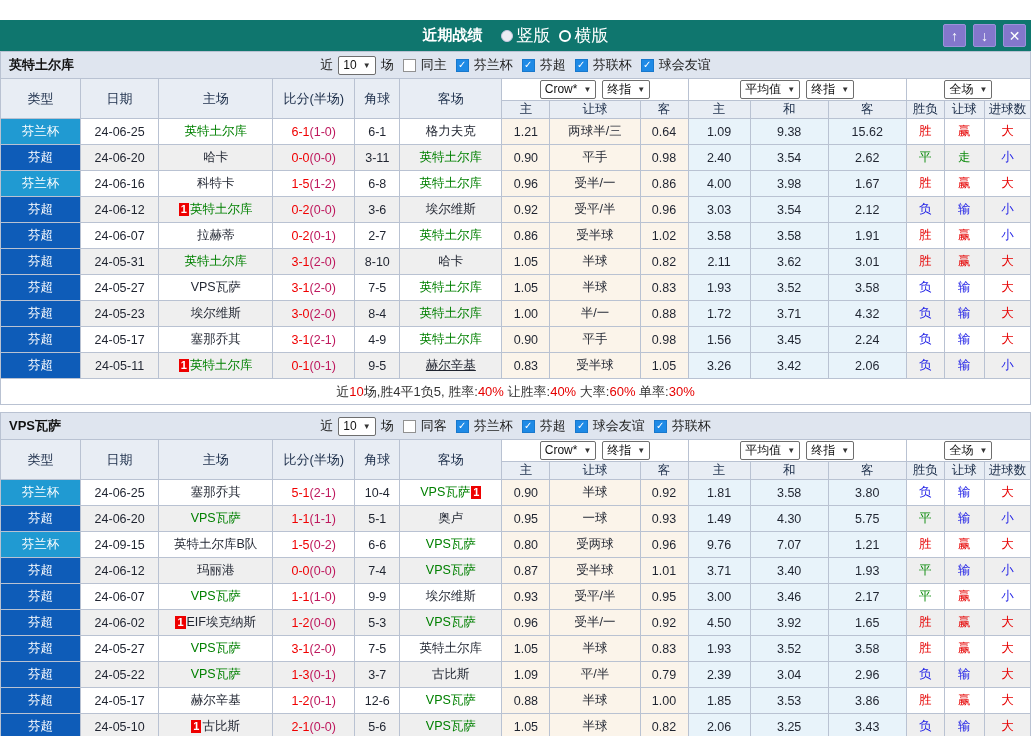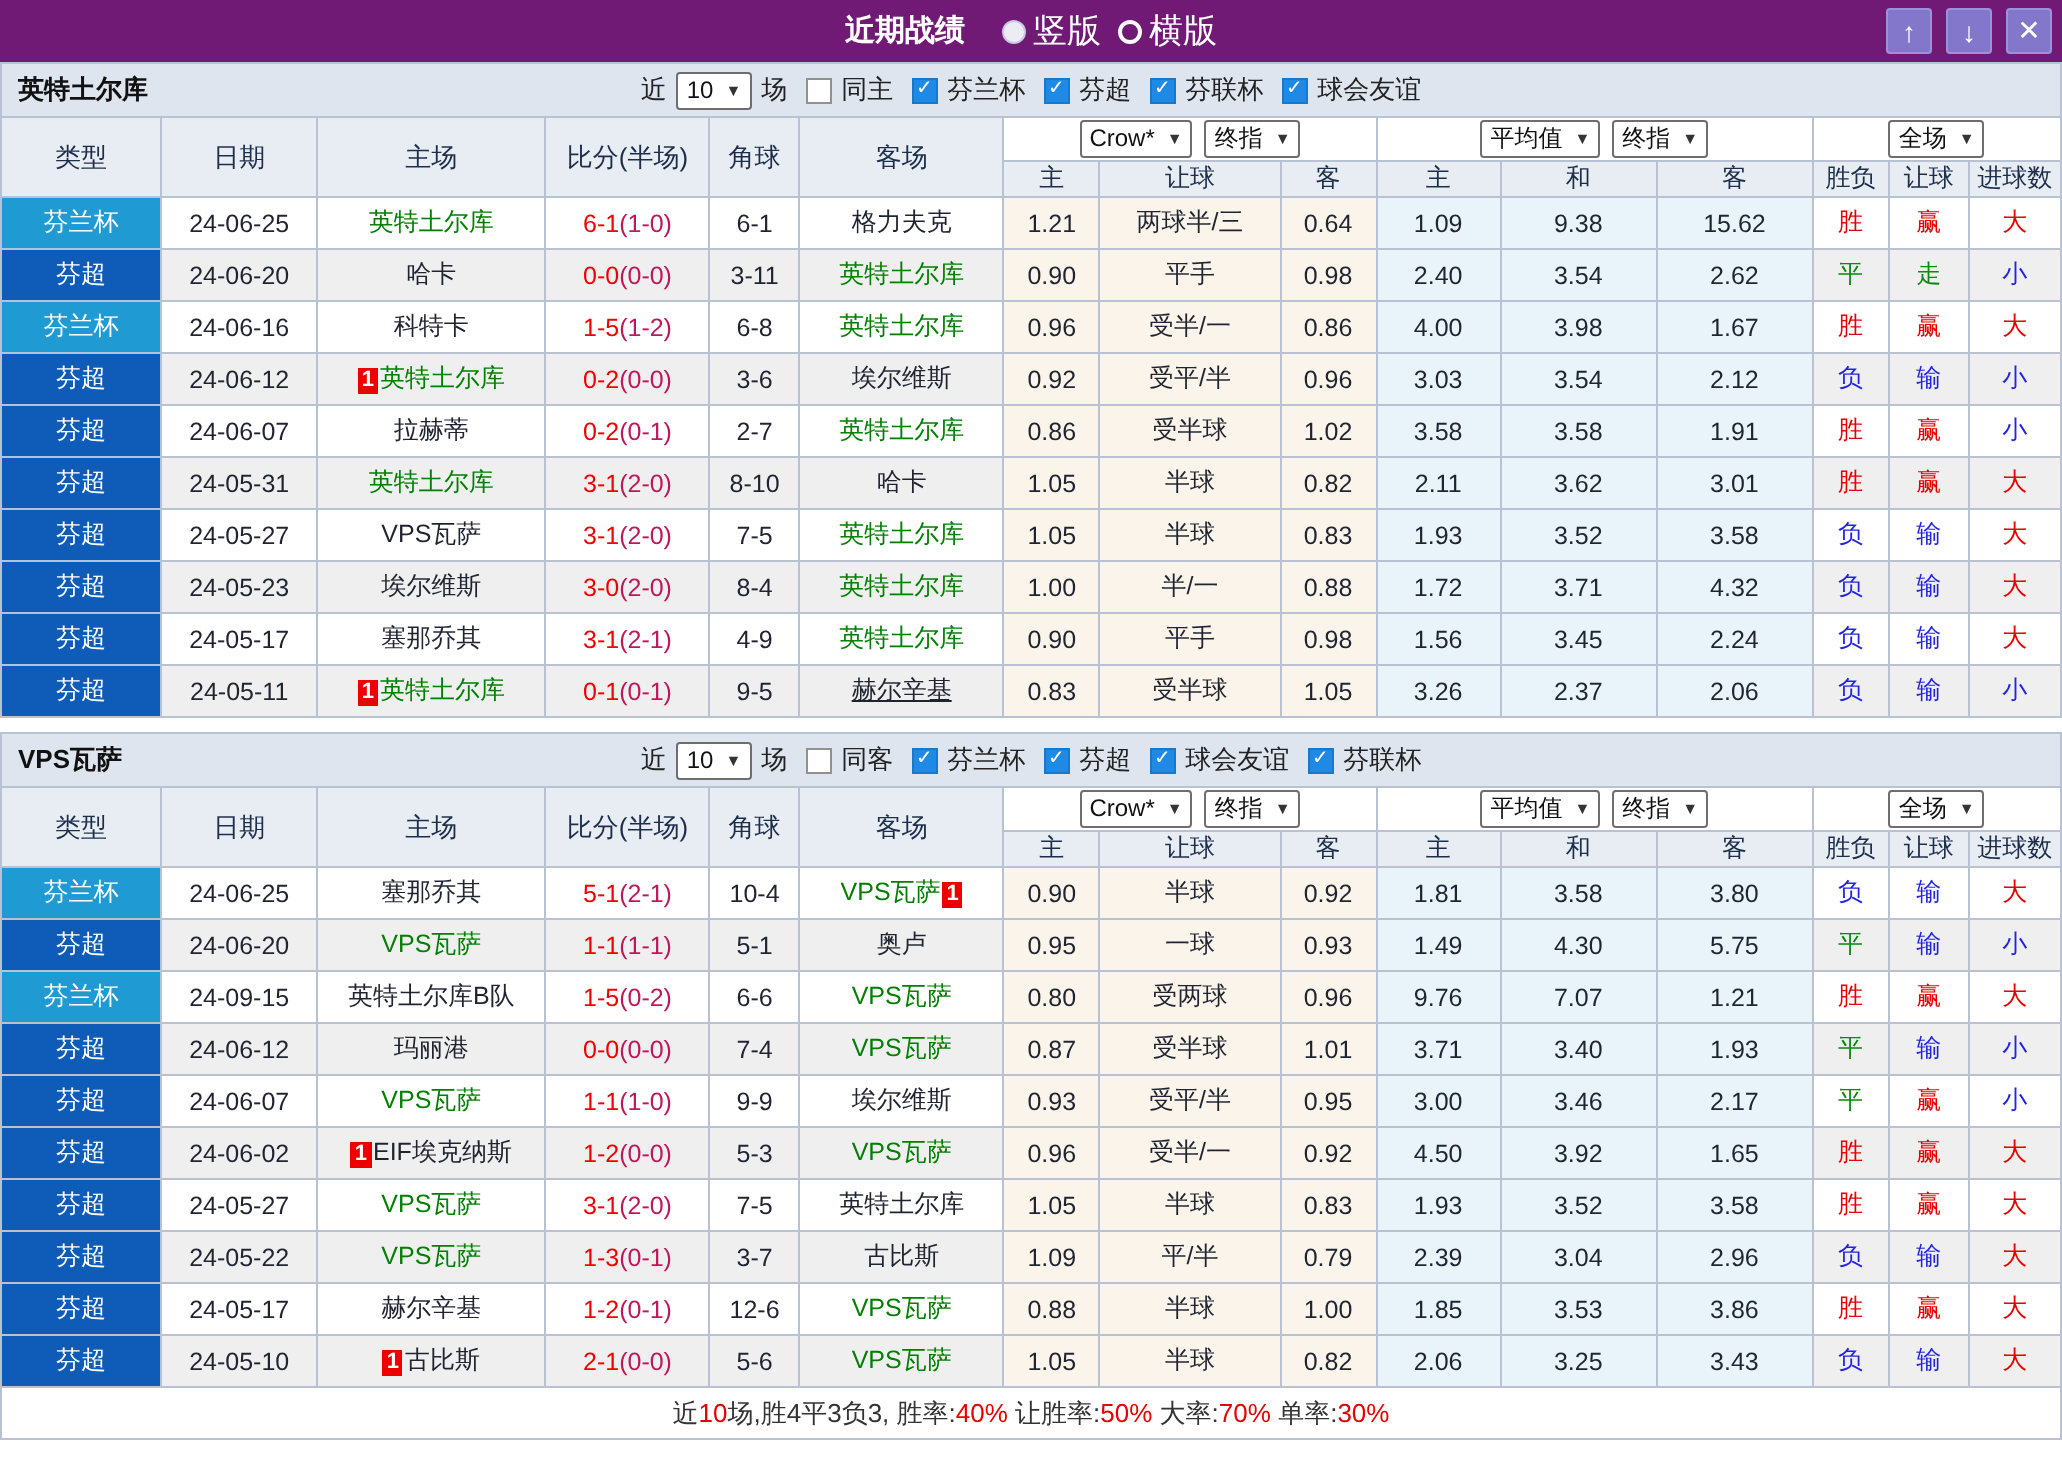--- a/index.html
+++ b/index.html
@@ -1,17 +1,17 @@
 <!DOCTYPE html>
 <html><head>
 <meta charset="utf-8">
 <style>
   * { box-sizing: border-box; }
   body { margin:0; width:1031px; background:#fff; font-family:"Liberation Sans","DejaVu Sans",sans-serif; }
-  .titlebar { height:31px; background:#701a75; position:relative; display:flex; align-items:center; justify-content:center; color:#fff; }
+  .titlebar { height:31px; background:#0f766e; position:relative; display:flex; align-items:center; justify-content:center; color:#fff;margin-top:20px; }
   .tb-title { font-weight:bold; font-size:15px; margin-right:10px; }
   .radio { width:12px; height:12px; border-radius:50%; margin:0 4px 0 8px; display:inline-block; }
   .radio.sel { background:#ececf4; border:1px solid #c8c8e0; }
   .radio.unsel { border:2px solid #fff; background:transparent; }
   .rlabel { font-size:17px; }
   .win-btns { position:absolute; right:5px; top:4px; display:flex; gap:7px; }
   .win-btn { width:23px; height:23px; background:#8377cc; border:1px solid #9c92da; border-radius:2px; color:#fff; display:flex; align-items:center; justify-content:center; font-size:14px; font-weight:bold; cursor:pointer; }
   .filter-row { position:relative; height:27px; background:#dfe5ef; border:1px solid #b9c2d2; border-bottom:none; display:flex; align-items:center; justify-content:center; font-size:13px; color:#222; }
   .team-name { position:absolute; left:8px; font-weight:bold; font-size:13px; color:#111; }
   .filter-center { display:inline-flex; align-items:center; }
@@ -296,28 +296,31 @@
             <td class="badge-lg">芬超</td>
             <td class="pl">24-05-11</td>
             <td class="pl"><span class="red-card pre">1</span><span class="t-focus">英特土尔库</span></td>
             <td class="pl"><span class="score-main">0-1</span><span class="score-half">(0-1)</span></td>
             <td class="pl">9-5</td>
             <td class="pl"><span class=" u">赫尔辛基</span></td>
             <td class="cream">0.83</td>
             <td class="cream">受半球</td>
             <td class="cream">1.05</td>
             <td class="lblue">3.26</td>
-            <td class="lblue">2.37</td>
+            <td class="lblue">3.42</td>
             <td class="lblue">2.06</td>
             <td class="pl t-blue">负</td>
             <td class="pl t-blue">输</td>
             <td class="pl t-blue">小</td>
           </tr>
         </tbody>
       </table>
+      <div class="summary">
+        <span><span class="k">近</span><span class="r">10</span><span class="k">场,胜4平1负5, 胜率:</span><span class="r">40%</span><span class="k"> 让胜率:</span><span class="r">40%</span><span class="k"> 大率:</span><span class="r">60%</span><span class="k"> 单率:</span><span class="r">30%</span></span>
+      </div>
     </div>
   <div id="table-1">
       <div class="filter-row">
         <span class="team-name">VPS瓦萨</span>
         <span class="filter-center">
           <span class="f-label">近</span>
           <span class="mini-select">
             <span class="ms-txt">10</span>
             <span class="ms-arrow">▼</span>
           </span>

